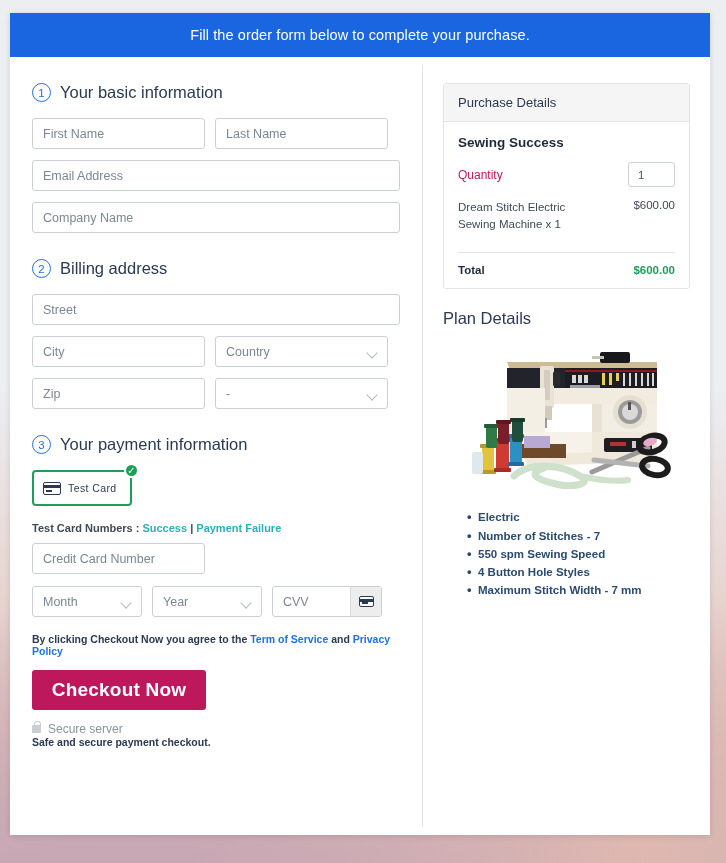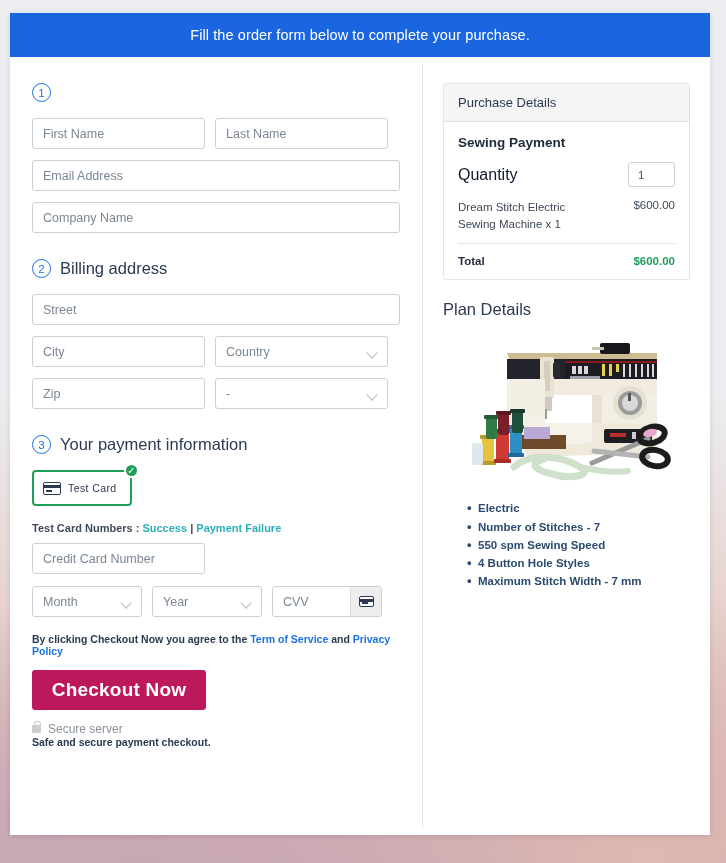--- a/index.html
+++ b/index.html
@@ -110,27 +110,27 @@
   .lock { width:9px; height:8px; background:#c9ced3; border-radius:1px; position:relative; }
   .lock::before { content:""; position:absolute; left:2px; top:-4px; width:5px; height:5px; border:1.4px solid #c9ced3; border-bottom:none; border-radius:3px 3px 0 0; }
   .safe { font-size:10.5px; color:#2b3a52; font-weight:bold; }
 
   
   .pd { border:1px solid #e2e4e6; border-radius:3px; background:#fff; }
   .pd-head { background:#f5f5f5; border-bottom:1px solid #e2e4e6; padding:11px 14px; font-size:13px; color:#2b3a52; }
   .pd-body { padding:13px 14px 12px 14px; }
   .pd-title { font-size:13.5px; font-weight:bold; color:#1f2a3a; margin-bottom:12px; }
   .qty-row { display:flex; align-items:center; justify-content:space-between; margin-bottom:12px; }
-  .qty-label { font-size:16px; color:#0f172a; }
+  .qty-label { font-size:12px; color:#be185d; }
   .qty-input {
     width:47px; height:25px; border:1px solid #ccd0d4; border-radius:3px;
     display:flex; align-items:center; padding-left:9px;
     font-size:11.5px; color:#4a5561; background:#fff;
   }
-  .item-row { display:flex; justify-content:space-between; gap:10px; padding-bottom:11px; border-bottom:1px solid #e2e4e6; }
+  .item-row { display:flex; justify-content:space-between; gap:10px; padding-bottom:20px; border-bottom:1px solid #e2e4e6; }
   .item-name { font-size:11.5px; color:#3f4a57; line-height:1.45; max-width:120px; }
   .item-price { font-size:11.5px; color:#3f4a57; white-space:nowrap; }
   .total-row { display:flex; justify-content:space-between; padding-top:11px; }
   .total-label { font-size:11.5px; font-weight:bold; color:#1f2a3a; }
   .total-val { font-size:11.5px; font-weight:bold; color:#1e9e57; }
 
   .plan-title { font-size:16.5px; color:#2b3a52; margin:20px 0 0 0; }
 
   .machine { position:relative; width:230px; height:150px; margin:12px auto 0 auto; }
   .feat { list-style:none; padding:0; margin:18px 0 0 24px; }
@@ -147,20 +147,21 @@
       <span>Fill the order form below to complete your purchase.</span>
     </div>
 
     <div class="body">
 
       <div class="col-left">
 
         
         <div class="sec-head s1">
           <span class="num">1</span>
+          <span class="sec-title">Your basic information</span>
         </div>
 
         <div class="row">
           <div class="fld half">First Name</div>
           <div class="fld half">Last Name</div>
         </div>
         <div class="row">
           <div class="fld full">Email Address</div>
         </div>
         <div class="row">
@@ -235,21 +236,21 @@
         <div class="safe">Safe and secure payment checkout.</div>
       </div>
 
       <div class="divider"></div>
 
       <div class="col-right">
 
         <div class="pd">
           <div class="pd-head">Purchase Details</div>
           <div class="pd-body">
-            <div class="pd-title">Sewing Payment</div>
+            <div class="pd-title">Sewing Success</div>
 
             <div class="qty-row">
               <span class="qty-label">Quantity</span>
               <span class="qty-input">1</span>
             </div>
 
             <div class="item-row">
               <span class="item-name">Dream Stitch Electric Sewing Machine x 1</span>
               <span class="item-price">$600.00</span>
             </div>

